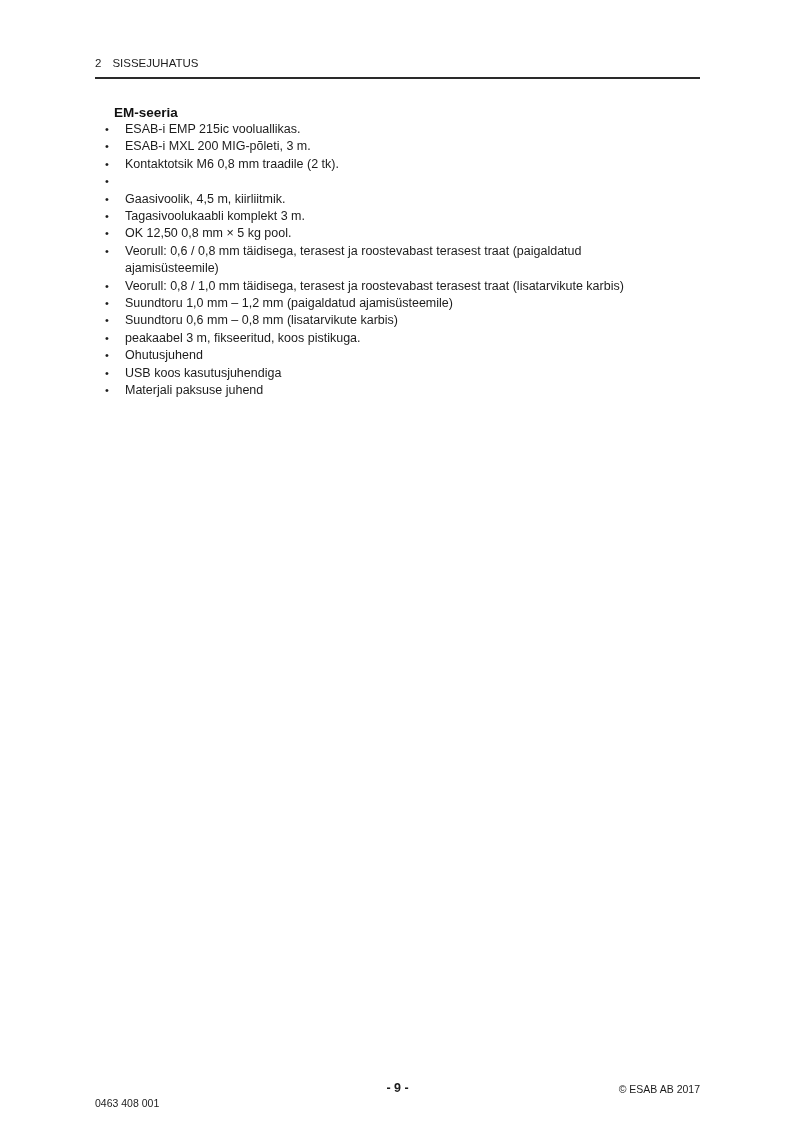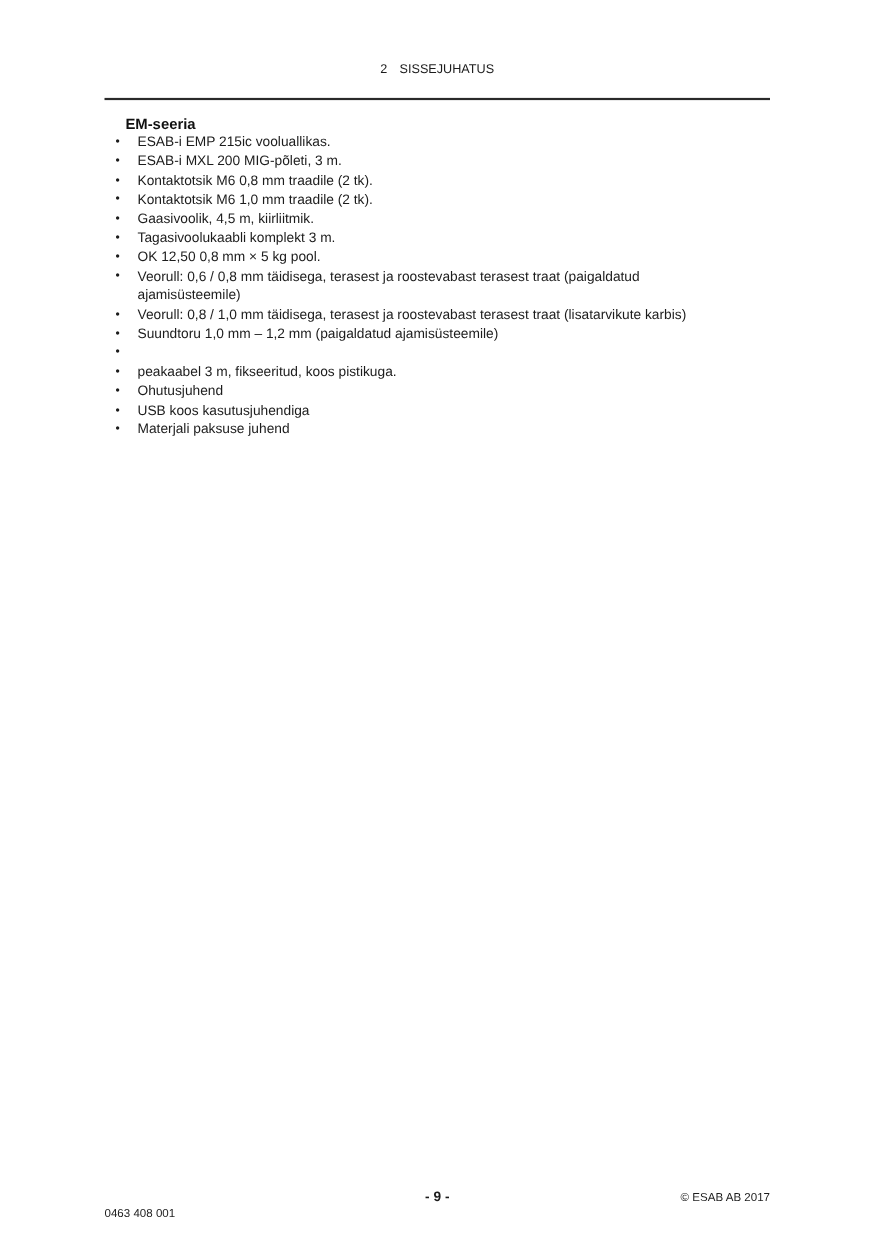--- a/index.html
+++ b/index.html
@@ -14,25 +14,24 @@
     background: #ffffff;
     font-family: "Liberation Sans", sans-serif;
     color: #1c1c1c;
     overflow: hidden;
   }
   .header {
     position: absolute;
     left: 95px;
     width: 605px;
     top: 57px;
-    padding-bottom: 20px;
+    padding-bottom: 8px;
     border-bottom: 2px solid #2a2a2a;
     font-size: 11.5px;
     color: #1c1c1c;
-    text-align: center;
   }
   .header .chapter-number {
     display: inline-block;
     margin-right: 11px;
   }
   .section-title {
     position: absolute;
     left: 97px;
     top: 88px;
     margin: 17px;
@@ -112,21 +111,20 @@
       <li>
         <span class="bullet">•</span>
         <span class="li-text">ESAB-i MXL 200 MIG-põleti, 3 m.</span>
       </li>
       <li>
         <span class="bullet">•</span>
         <span class="li-text">Kontaktotsik M6 0,8 mm traadile (2 tk).</span>
       </li>
       <li>
         <span class="bullet">•</span>
-        <span class="li-text">Kontaktotsik M6 1,0 mm traadile (2 tk).</span>
       </li>
       <li>
         <span class="bullet">•</span>
         <span class="li-text">Gaasivoolik, 4,5 m, kiirliitmik.</span>
       </li>
       <li>
         <span class="bullet">•</span>
         <span class="li-text">Tagasivoolukaabli komplekt 3 m.</span>
       </li>
       <li>
@@ -140,20 +138,21 @@
       <li>
         <span class="bullet">•</span>
         <span class="li-text">Veorull: 0,8 / 1,0 mm täidisega, terasest ja roostevabast terasest traat (lisatarvikute karbis)</span>
       </li>
       <li>
         <span class="bullet">•</span>
         <span class="li-text">Suundtoru 1,0 mm – 1,2 mm (paigaldatud ajamisüsteemile)</span>
       </li>
       <li>
         <span class="bullet">•</span>
+        <span class="li-text">Suundtoru 0,6 mm – 0,8 mm (lisatarvikute karbis)</span>
       </li>
       <li>
         <span class="bullet">•</span>
         <span class="li-text">peakaabel 3 m, fikseeritud, koos pistikuga.</span>
       </li>
       <li>
         <span class="bullet">•</span>
         <span class="li-text">Ohutusjuhend</span>
       </li>
       <li>

